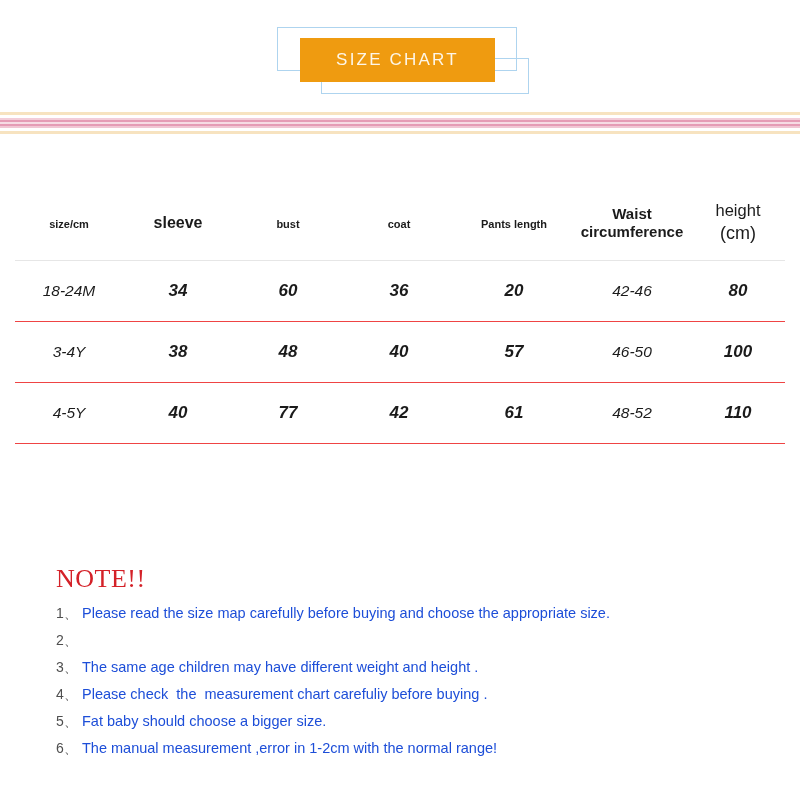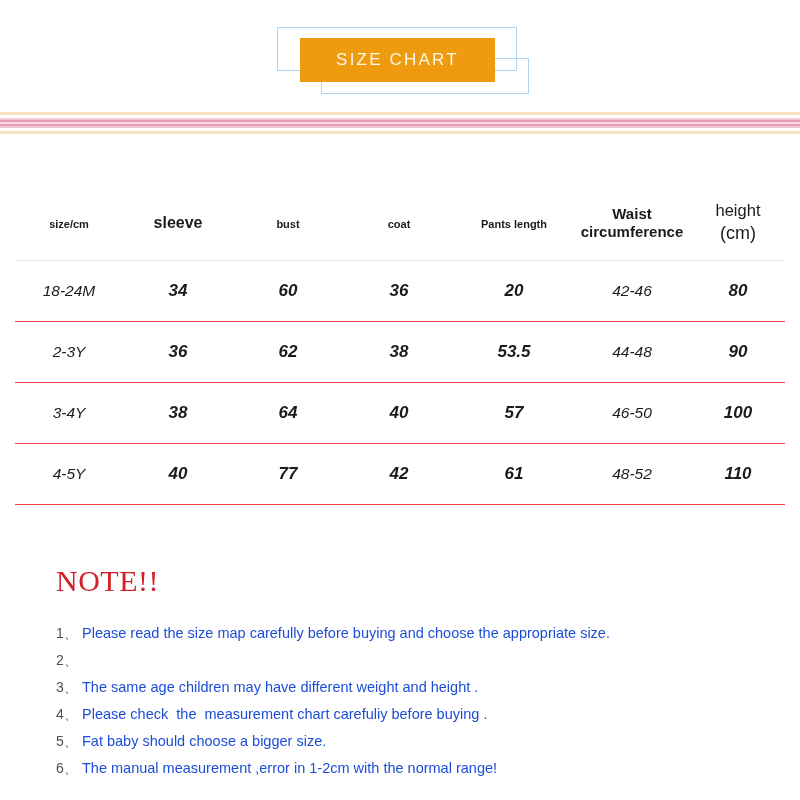--- a/index.html
+++ b/index.html
@@ -114,24 +114,24 @@
 
   
   .note-wrap {
     position: absolute;
     left: 56px; top: 566px;
     width: 700px;
   }
   .note-title {
     color: #d42128;
     font-family: "Liberation Serif", serif;
-    font-size: 30px;
+    font-size: 26px;
     font-weight: 400;
     line-height: 1;
-    margin: 0 0 30px 0;
+    margin: 0 0 14px 0;
     letter-spacing: 0.5px;
   }
   .note-list {
     margin: 0; padding: 0;
     list-style: none;
   }
   .note-item {
     display: flex;
     align-items: baseline;
     color: #4f4f4f;
@@ -218,32 +218,23 @@
           <tr>
             <td><span class="cell-size">18-24M</span></td>
             <td><span class="cell-num">34</span></td>
             <td><span class="cell-num">60</span></td>
             <td><span class="cell-num">36</span></td>
             <td><span class="cell-num">20</span></td>
             <td><span class="cell-range">42-46</span></td>
             <td><span class="cell-num">80</span></td>
           </tr>
           <tr>
-            <td><span class="cell-size">2-3Y</span></td>
-            <td><span class="cell-num">36</span></td>
-            <td><span class="cell-num">62</span></td>
-            <td><span class="cell-num">38</span></td>
-            <td><span class="cell-num">53.5</span></td>
-            <td><span class="cell-range">44-48</span></td>
-            <td><span class="cell-num">90</span></td>
-          </tr>
-          <tr>
             <td><span class="cell-size">3-4Y</span></td>
             <td><span class="cell-num">38</span></td>
-            <td><span class="cell-num">64</span></td>
+            <td><span class="cell-num">48</span></td>
             <td><span class="cell-num">40</span></td>
             <td><span class="cell-num">57</span></td>
             <td><span class="cell-range">46-50</span></td>
             <td><span class="cell-num">100</span></td>
           </tr>
           <tr>
             <td><span class="cell-size">4-5Y</span></td>
             <td><span class="cell-num">40</span></td>
             <td><span class="cell-num">77</span></td>
             <td><span class="cell-num">42</span></td>

